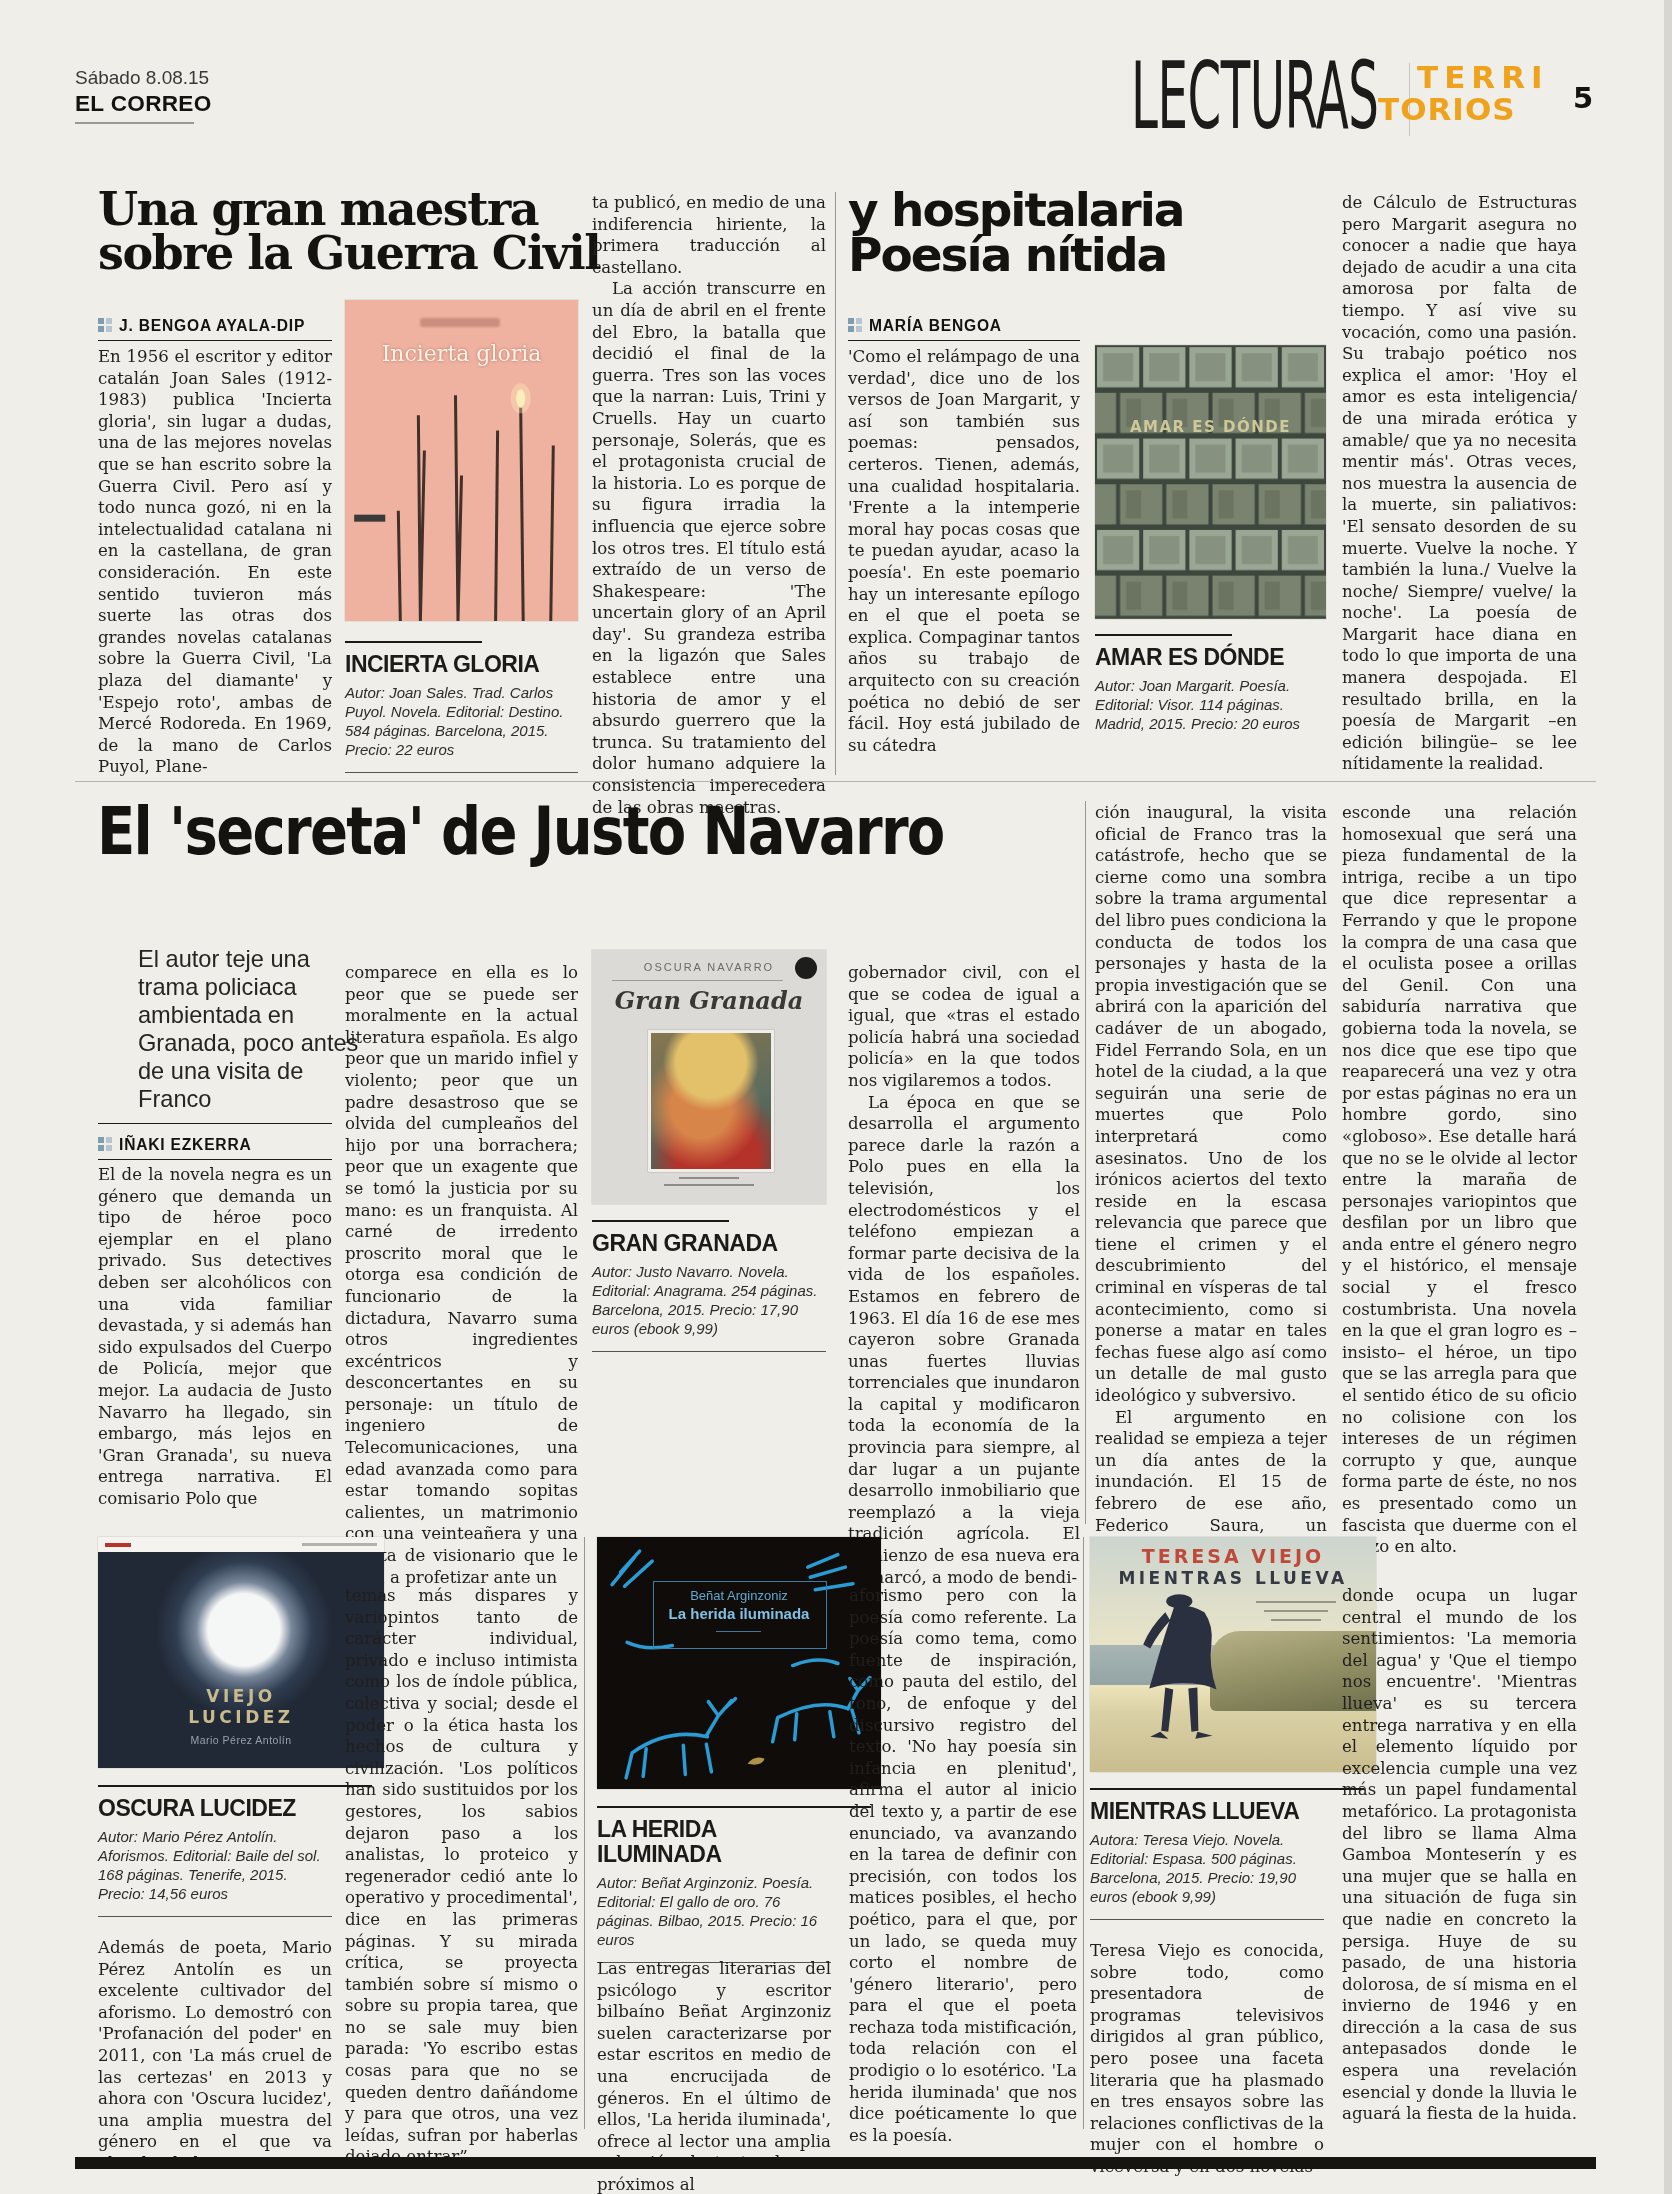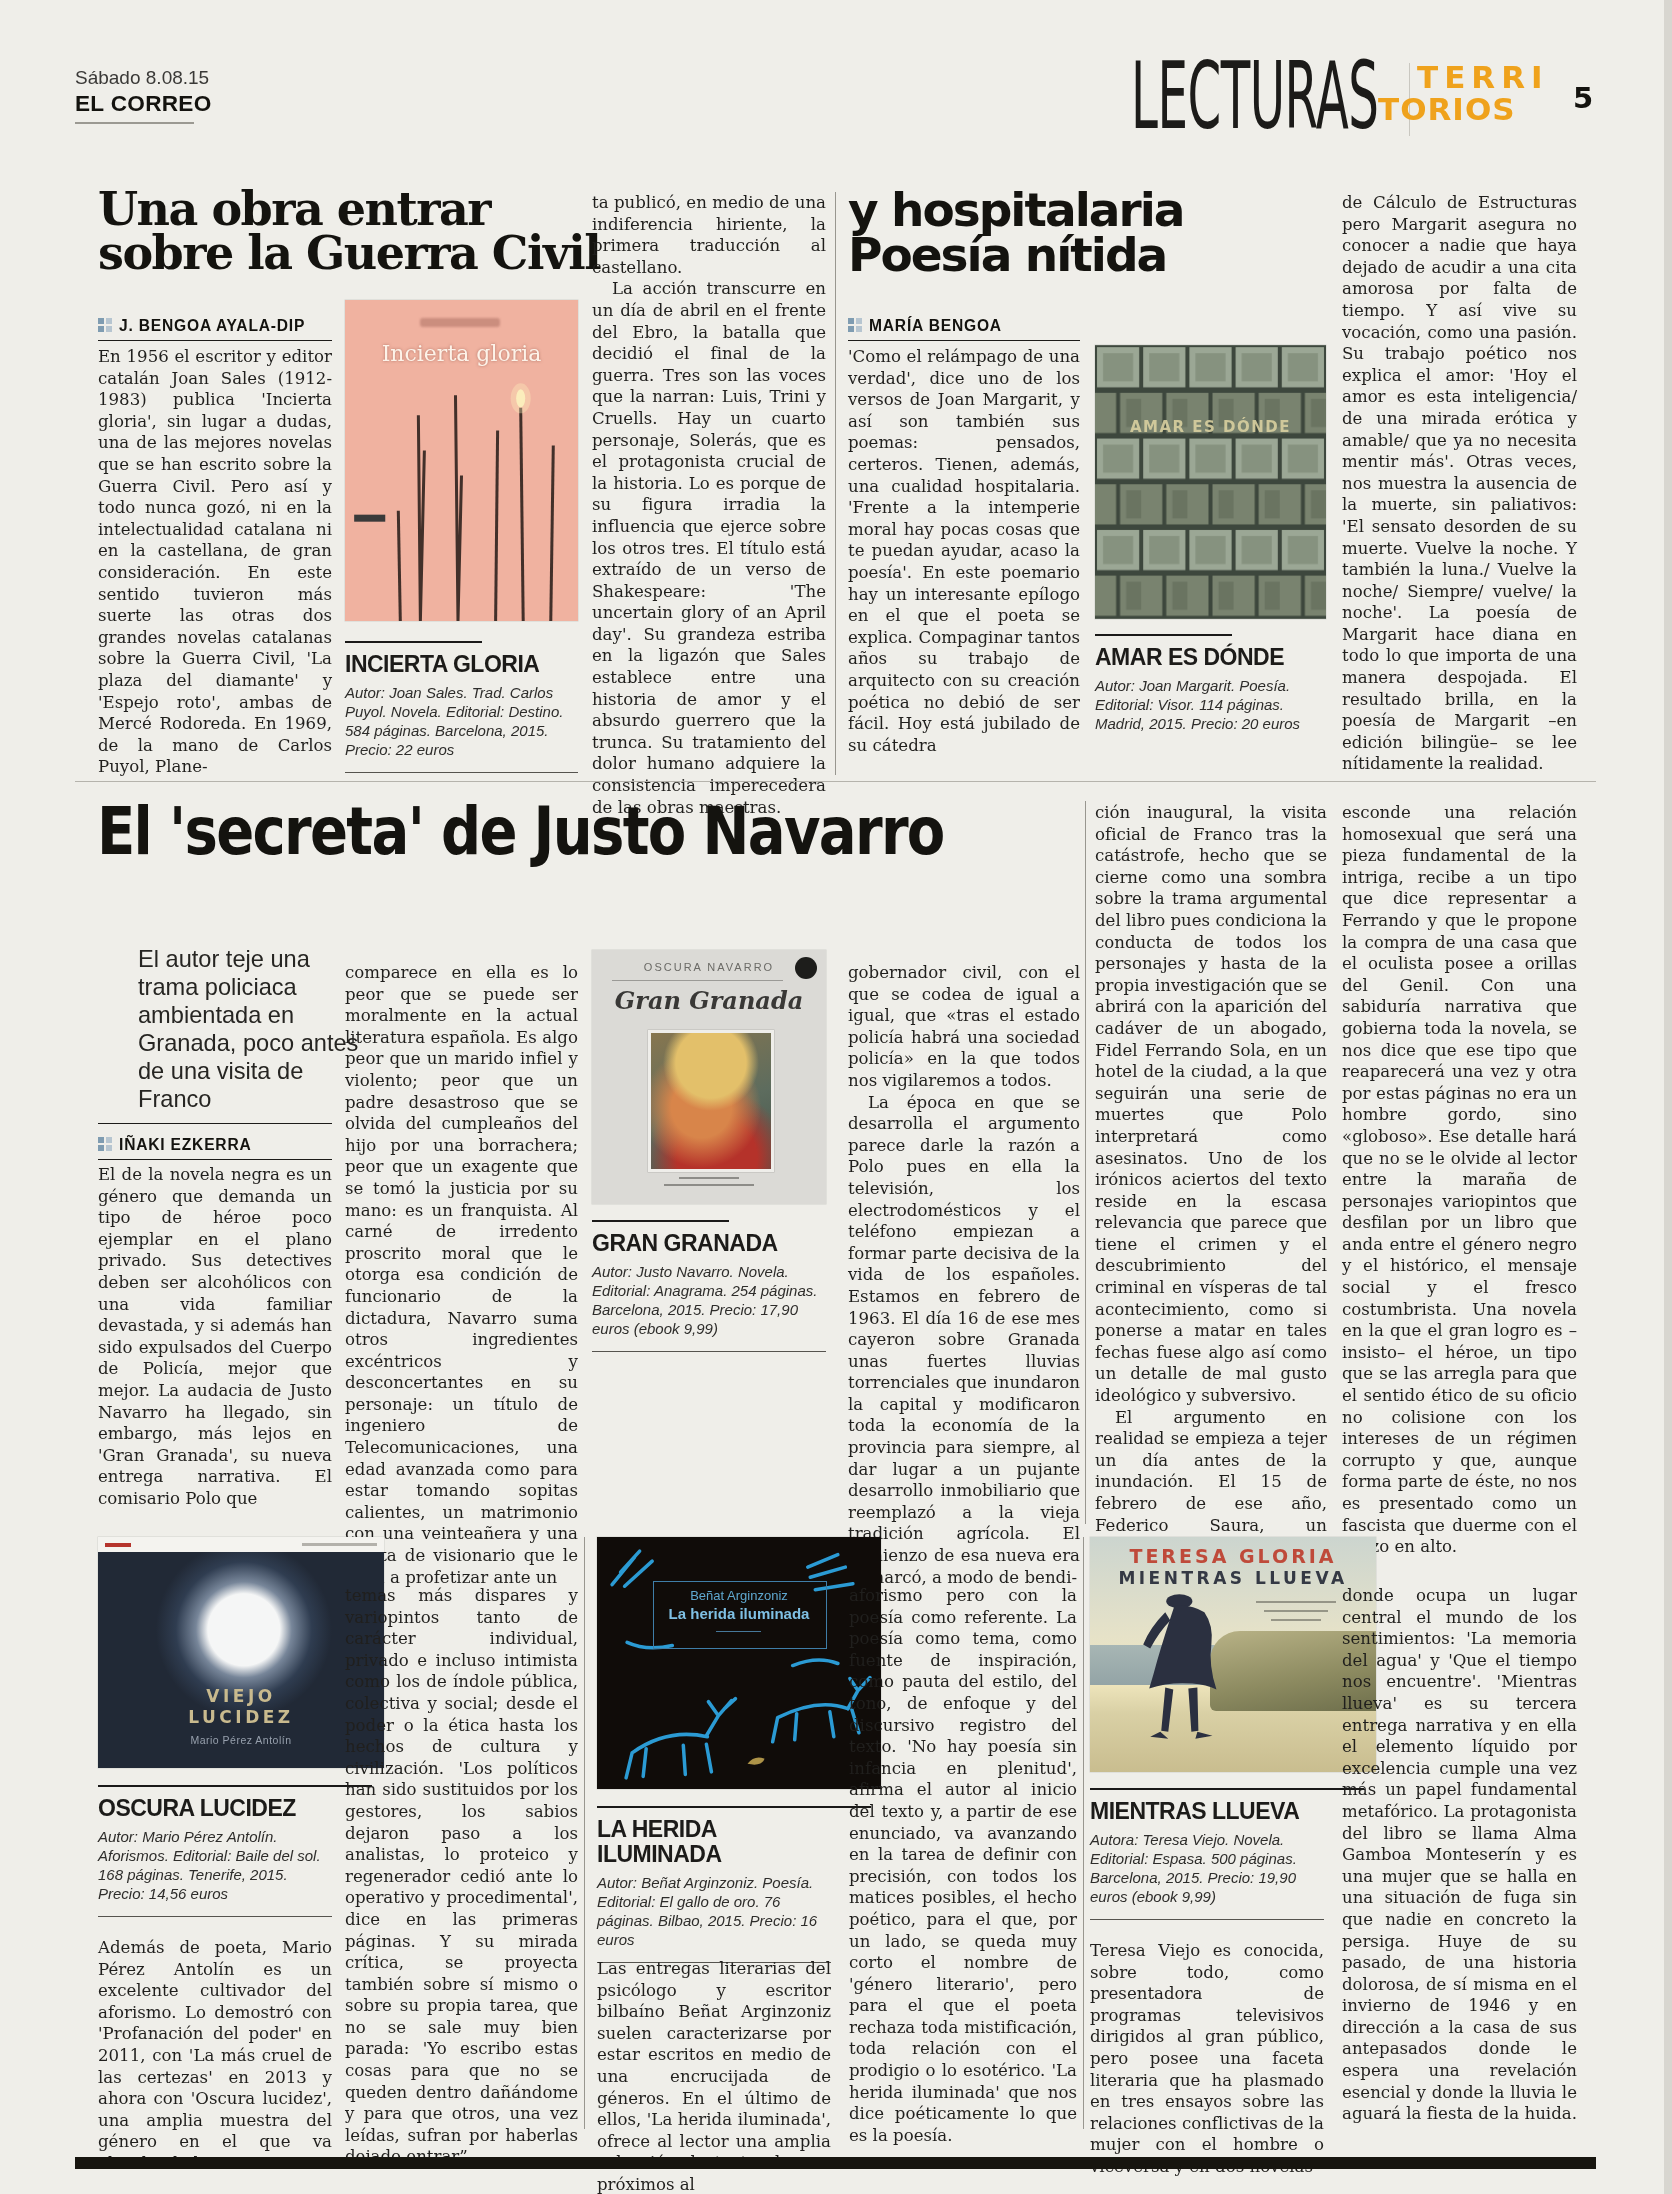--- a/index.html
+++ b/index.html
@@ -99,21 +99,21 @@
   <div class="abs hdr-masthead" style="left:75px;top:91px;">EL CORREO</div>
   <div class="abs hdr-rule" style="left:75px;top:122px;width:119px;"></div>
 
   <div class="abs lecturas" style="left:1131px;top:59px;">LECTURAS</div>
   <div class="abs vsep" style="left:1409px;top:63px;height:73px;"></div>
   <div class="abs terri" style="left:1417px;top:62px;letter-spacing:6px;color:#efa21c;">TERRI</div>
   <div class="abs terri" style="left:1378px;top:94px;letter-spacing:1px;color:#efa21c;">TORIOS</div>
   <div class="abs pageno" style="left:1573px;top:83px;">5</div>
 
   <div class="abs hl-serif" style="left:98px;top:187px;width:517px;">
-    <div>Una obra entrar</div>
+    <div>Una gran maestra</div>
     <div>sobre la Guerra Civil</div>
   </div>
 
   <div class="abs byline" style="left:98px;top:317px;width:234px;">
     <span class="bl-icon"><i></i><i></i><i></i><i></i></span><span>J. BENGOA AYALA-DIP</span>
   </div>
 
   <div class="abs col" style="left:98px;top:346px;width:234px;">
     <p>En 1956 el escritor y editor catalán Joan Sales (1912-1983) publica 'Incierta gloria', sin lugar a dudas, una de las mejores novelas que se han escrito sobre la Guerra Civil. Pero así y todo nunca gozó, ni en la intelectualidad catalana ni en la castellana, de gran consideración. En este sentido tuvieron más suerte las otras dos grandes novelas catalanas sobre la Guerra Civil, 'La plaza del diamante' y 'Espejo roto', ambas de Mercé Rodoreda. En 1969, de la mano de Carlos Puyol, Plane-</p>
   </div>
@@ -306,21 +306,21 @@
     <div class="ml-land"></div>
     <svg width="286" height="235" viewBox="0 0 570 468" style="position:absolute;left:0;top:0;">
       <g fill="#2b3040">
         <ellipse cx="178" cy="128" rx="26" ry="14"></ellipse>
         <path d="M168 138 q-20 60 -34 108 q-8 30 -16 56 q40 -14 86 -10 q28 2 48 12 q-16 -48 -10 -92 q4 -36 -14 -62 q-30 -18 -60 -12 z"></path>
         <path d="M150 300 l-8 86 l14 2 l10 -84 z M196 302 l6 86 l14 -2 l-2 -86 z"></path>
         <path d="M140 388 l-20 10 l36 4 z M214 388 l30 8 l-34 6 z"></path>
         <path d="M150 150 q-30 30 -44 64 l14 8 q18 -34 40 -56 z"></path>
       </g>
     </svg>
-    <div class="cov-text ml-author" style="top:9px;">TERESA GLORIA</div>
+    <div class="cov-text ml-author" style="top:9px;">TERESA VIEJO</div>
     <div class="cov-text ml-title" style="top:32px;">MIENTRAS LLUEVA</div>
     <div class="ml-dash" style="left:166px;top:64px;width:80px;"></div>
     <div class="ml-dash" style="left:174px;top:73px;width:64px;"></div>
     <div class="ml-dash" style="left:181px;top:82px;width:50px;"></div>
   </div>
   <div class="abs cap" style="left:1090px;top:1788px;width:234px;">
     <div class="rule-short wide"></div>
     <h3 class="cap-title">MIENTRAS LLUEVA</h3>
     <p class="cap-text">Autora: Teresa Viejo. Novela. Editorial: Espasa. 500 páginas. Barcelona, 2015. Precio: 19,90 euros (ebook 9,99)</p>
     <div class="rule-long"></div>

